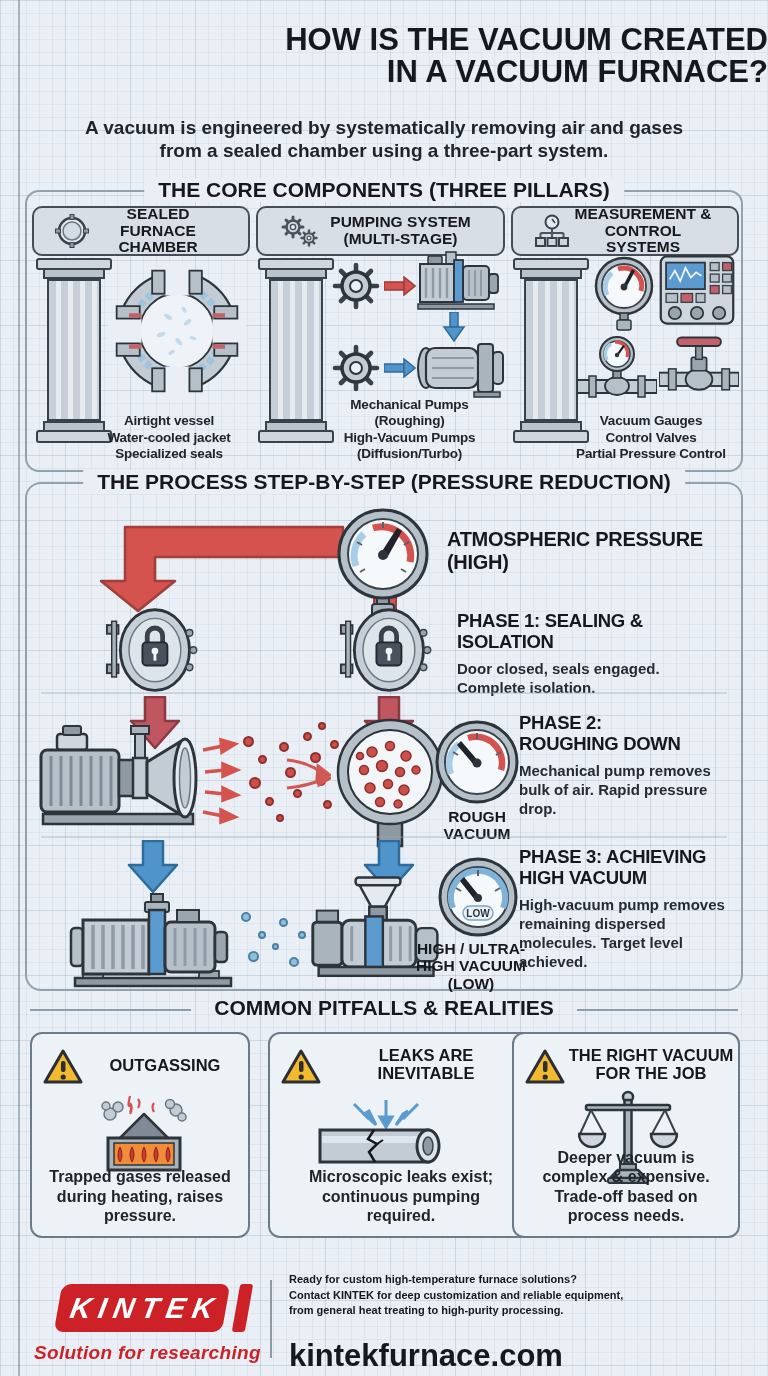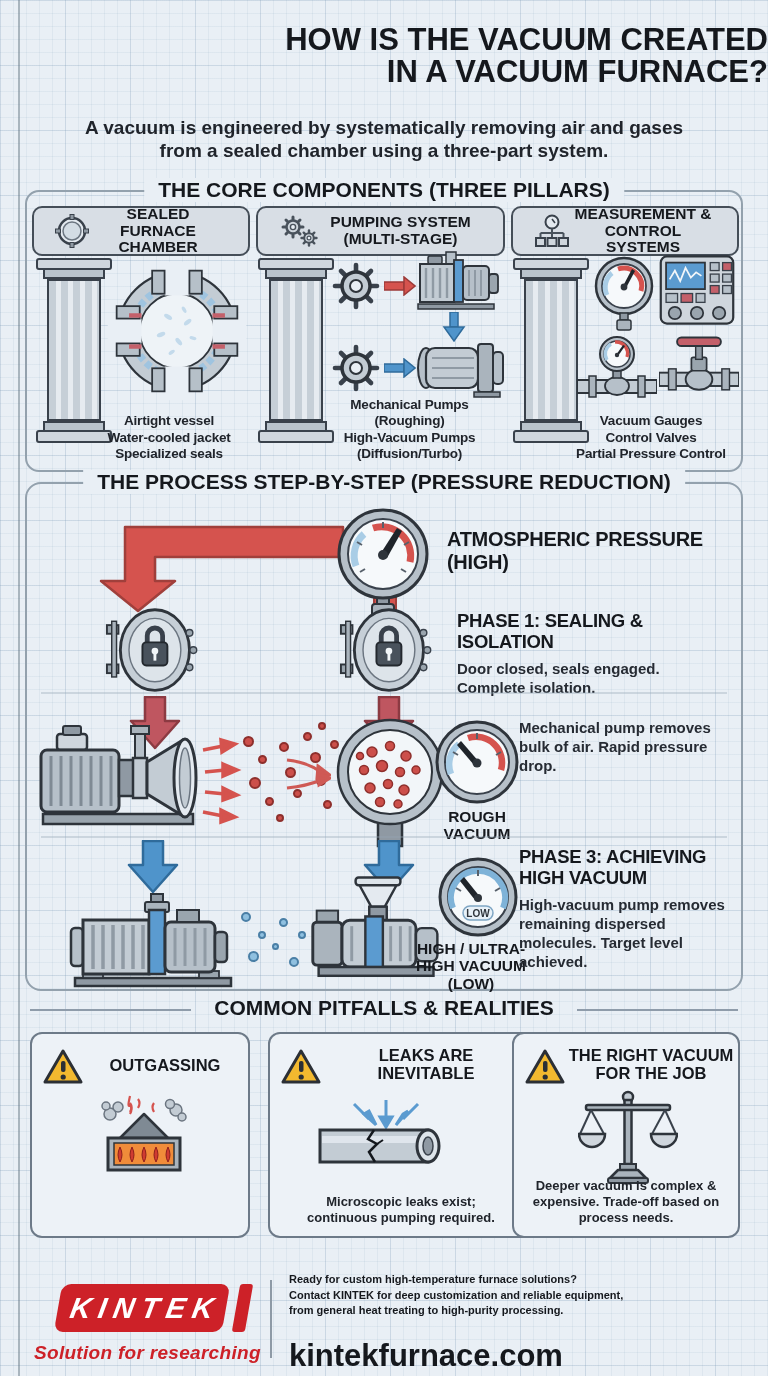--- a/index.html
+++ b/index.html
@@ -42,21 +42,21 @@
   
   .ph-title{font-weight:bold;font-size:18.5px;line-height:1.15;letter-spacing:-0.3px;color:#15181d;}
   .ph-desc{font-weight:bold;font-size:15px;line-height:1.28;color:#262b33;font-weight:normal;}
   .ph-desc{font-weight:600;}
   .gauge-label{font-weight:bold;font-size:15.5px;line-height:1.12;text-align:center;color:#15181d;}
   .divider{position:absolute;height:2px;background:rgba(150,165,180,.35);left:14px;right:14px;}
   
   .pitfall-card{position:absolute;top:0;height:206px;background:#edf2f7;border:2px solid #6d7a88;border-radius:12px;box-sizing:border-box;}
   .pitfall-title{position:absolute;left:54px;right:4px;text-align:center;font-weight:bold;font-size:16.5px;line-height:1.12;color:#15181d;}
   .pitfall-text{position:absolute;bottom:10px;left:50%;transform:translateX(-50%);width:190px;
-    text-align:center;font-weight:bold;font-size:13px;line-height:1.22;color:#20242b;}
+    text-align:center;font-weight:bold;font-size:16px;line-height:1.22;color:#20242b;}
   .pitfalls-titlerow{position:absolute;left:30px;right:30px;display:flex;align-items:flex-start;}
   .pitfalls-titlerow .line{flex:1;height:2px;background:#8f9caa;margin-top:13px;}
   .pitfalls-titlerow .txt{margin:0 23px;font-weight:bold;font-size:21px;color:#15181d;white-space:nowrap;}
   
   .kintek-box{position:absolute;left:58px;top:1284px;width:168px;height:48px;background:#cd2128;
     border-radius:9px;transform:skewX(-10deg);display:flex;align-items:center;justify-content:center;}
   .kintek-box span{color:#fff;font-weight:bold;font-style:italic;font-size:29px;letter-spacing:7px;padding-left:7px;}
   .kintek-slash{position:absolute;left:236px;top:1284px;width:13px;height:48px;background:#cd2128;border-radius:3px;transform:skewX(-10deg);}
   .tagline{position:absolute;left:34px;top:1342px;font-weight:bold;font-style:italic;font-size:19px;color:#cd2128;letter-spacing:0.3px;}
   .footer-div{position:absolute;left:270px;top:1280px;width:2px;height:78px;background:#8e9aa6;}
@@ -512,20 +512,24 @@
       <g stroke="#57606a" stroke-width="2">
           <line x1="44" y1="15" x2="44" y2="21"></line>
           <line x1="20" y1="34" x2="25" y2="37"></line>
           <line x1="68" y1="34" x2="63" y2="37"></line>
         </g>
       <polygon points="41,47 47,45 28,23 24,27" fill="#1f242a"></polygon>
       <circle cx="44" cy="45" r="4.5" fill="#2e343b"></circle>
     </svg>
     <div class="gauge-label abs" style="left:398px;top:324px;width:104px;">ROUGH VACUUM</div>
     <div class="abs" style="left:492px;top:228px;">
+      <div class="ph-title">
+        <div>PHASE 2:</div>
+        <div>ROUGHING DOWN</div>
+      </div>
       <div class="ph-desc" style="margin-top:6px;width:214px;">Mechanical pump removes bulk of air. Rapid pressure drop.</div>
     </div>
 
     <div class="divider" style="top:352px"></div>
 
     <svg class="abs" style="left:100px;top:356px;" width="52" height="54" viewBox="0 0 52 54">
       <polygon points="16,1 36,1 36,25 50,25 26,52 2,25 16,25" fill="#4f94cb" stroke="#2f6b9b" stroke-width="2.5" stroke-linejoin="round"></polygon>
     </svg>
     <svg class="abs" style="left:336px;top:356px;" width="52" height="54" viewBox="0 0 52 54">
       <polygon points="16,1 36,1 36,25 50,25 26,52 2,25 16,25" fill="#4f94cb" stroke="#2f6b9b" stroke-width="2.5" stroke-linejoin="round"></polygon>
@@ -644,20 +648,21 @@
       <rect x="14" y="44" width="72" height="32" fill="#aab4bd" stroke="#2e343b" stroke-width="3"></rect>
       <rect x="20" y="49" width="60" height="22" fill="#f08c3a" stroke="#2e343b" stroke-width="1.5"></rect>
       <g fill="#cf3b31" stroke="#8e1f1c" stroke-width="1">
         <path d="M26 68 Q22 61 26 53 Q30 61 26 68"></path>
         <path d="M38 68 Q34 61 38 53 Q42 61 38 68"></path>
         <path d="M50 68 Q46 61 50 53 Q54 61 50 68"></path>
         <path d="M62 68 Q58 61 62 53 Q66 61 62 68"></path>
         <path d="M74 68 Q70 61 74 53 Q78 61 74 68"></path>
       </g>
     </svg>
+    <div class="pitfall-text">Trapped gases released during heating, raises pressure.</div>
   </div>
 
   <div class="pitfall-card" style="left:268px;width:266px;top:1032px;">
     <svg class="abs" style="left:10px;top:14px;" width="42" height="38" viewBox="0 0 42 38">
       <path d="M21 3 L39 34 L3 34 Z" fill="#f3b92f" stroke="#2b2f35" stroke-width="3" stroke-linejoin="round"></path>
       <rect x="19" y="13" width="4.5" height="11" rx="2" fill="#2b2f35"></rect>
         <circle cx="21.2" cy="29" r="2.6" fill="#2b2f35"></circle>
     </svg>
     <div class="pitfall-title" style="top:12px;">
       <div>LEAKS ARE</div>

